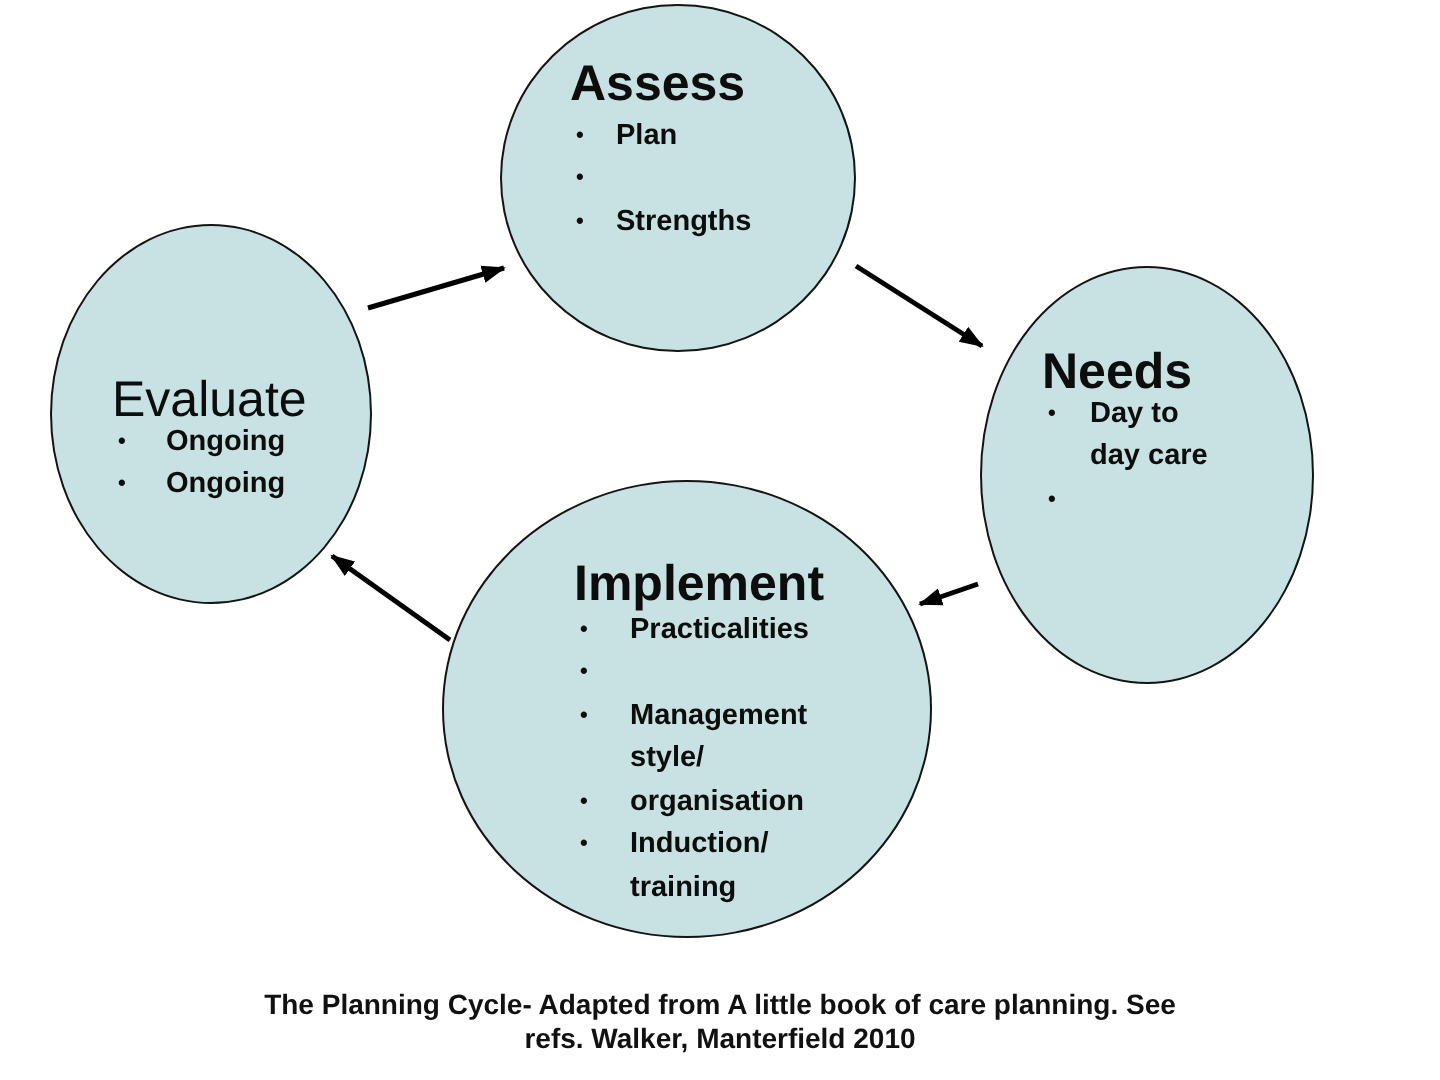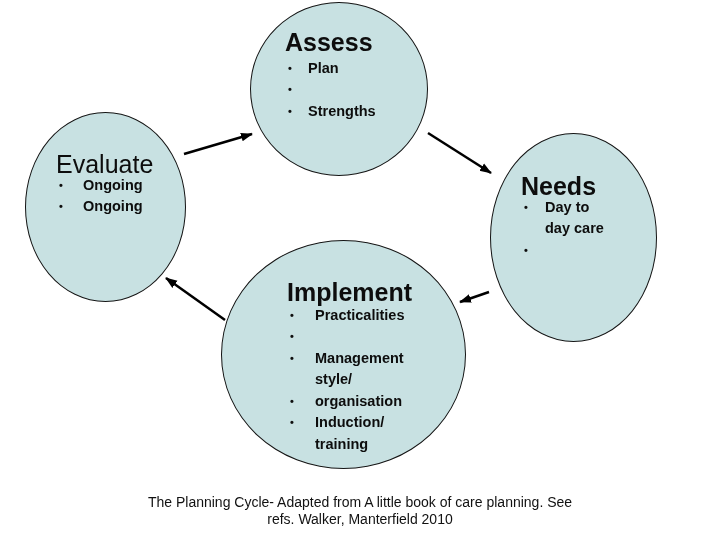--- a/index.html
+++ b/index.html
@@ -35,21 +35,21 @@
   .n-evaluate  { left: 56px;  top: 150px; --ind: 27px; }
   .n-plan      { left: 521px; top: 172px; --ind: 24px; }
   .n-implement { left: 267px; top: 278px; margin-left: 20px; --ind: 28px; }
 
   .node-title {
     font-size: 25px;
     line-height: 28px;
     font-weight: 700;
     white-space: nowrap;
   }
-  .n-evaluate .node-title { font-weight: 400; }
+  .n-evaluate .node-title { font-weight: 400; margin-top: 36px; }
 
   .bullets { }
   .n-assess    .bullets { margin-top: 1.5px; }
   .n-evaluate  .bullets { margin-top: -3.5px; }
   .n-plan      .bullets { margin-top: -3.5px; }
   .n-implement .bullets { margin-top: -1.5px; }
 
   .bullet-row {
     display: flex;
     font-size: 14.5px;
@@ -70,20 +70,21 @@
   .caption {
     position: absolute;
     left: 0;
     top: 494px;
     width: 720px;
     text-align: center;
     font-size: 14px;
     line-height: 17px;
     white-space: pre-line;
     color: #111111;
+    font-weight: bold;
   }
 </style>
 </head>
 <body>
 
 <div class="slide">
 
   <svg class="arrows-layer" width="720" height="540" viewBox="0 0 720 540" xmlns="http://www.w3.org/2000/svg">
     <defs>
       <marker id="ah" markerUnits="userSpaceOnUse" markerWidth="14" markerHeight="12" refX="11" refY="5" orient="auto">

